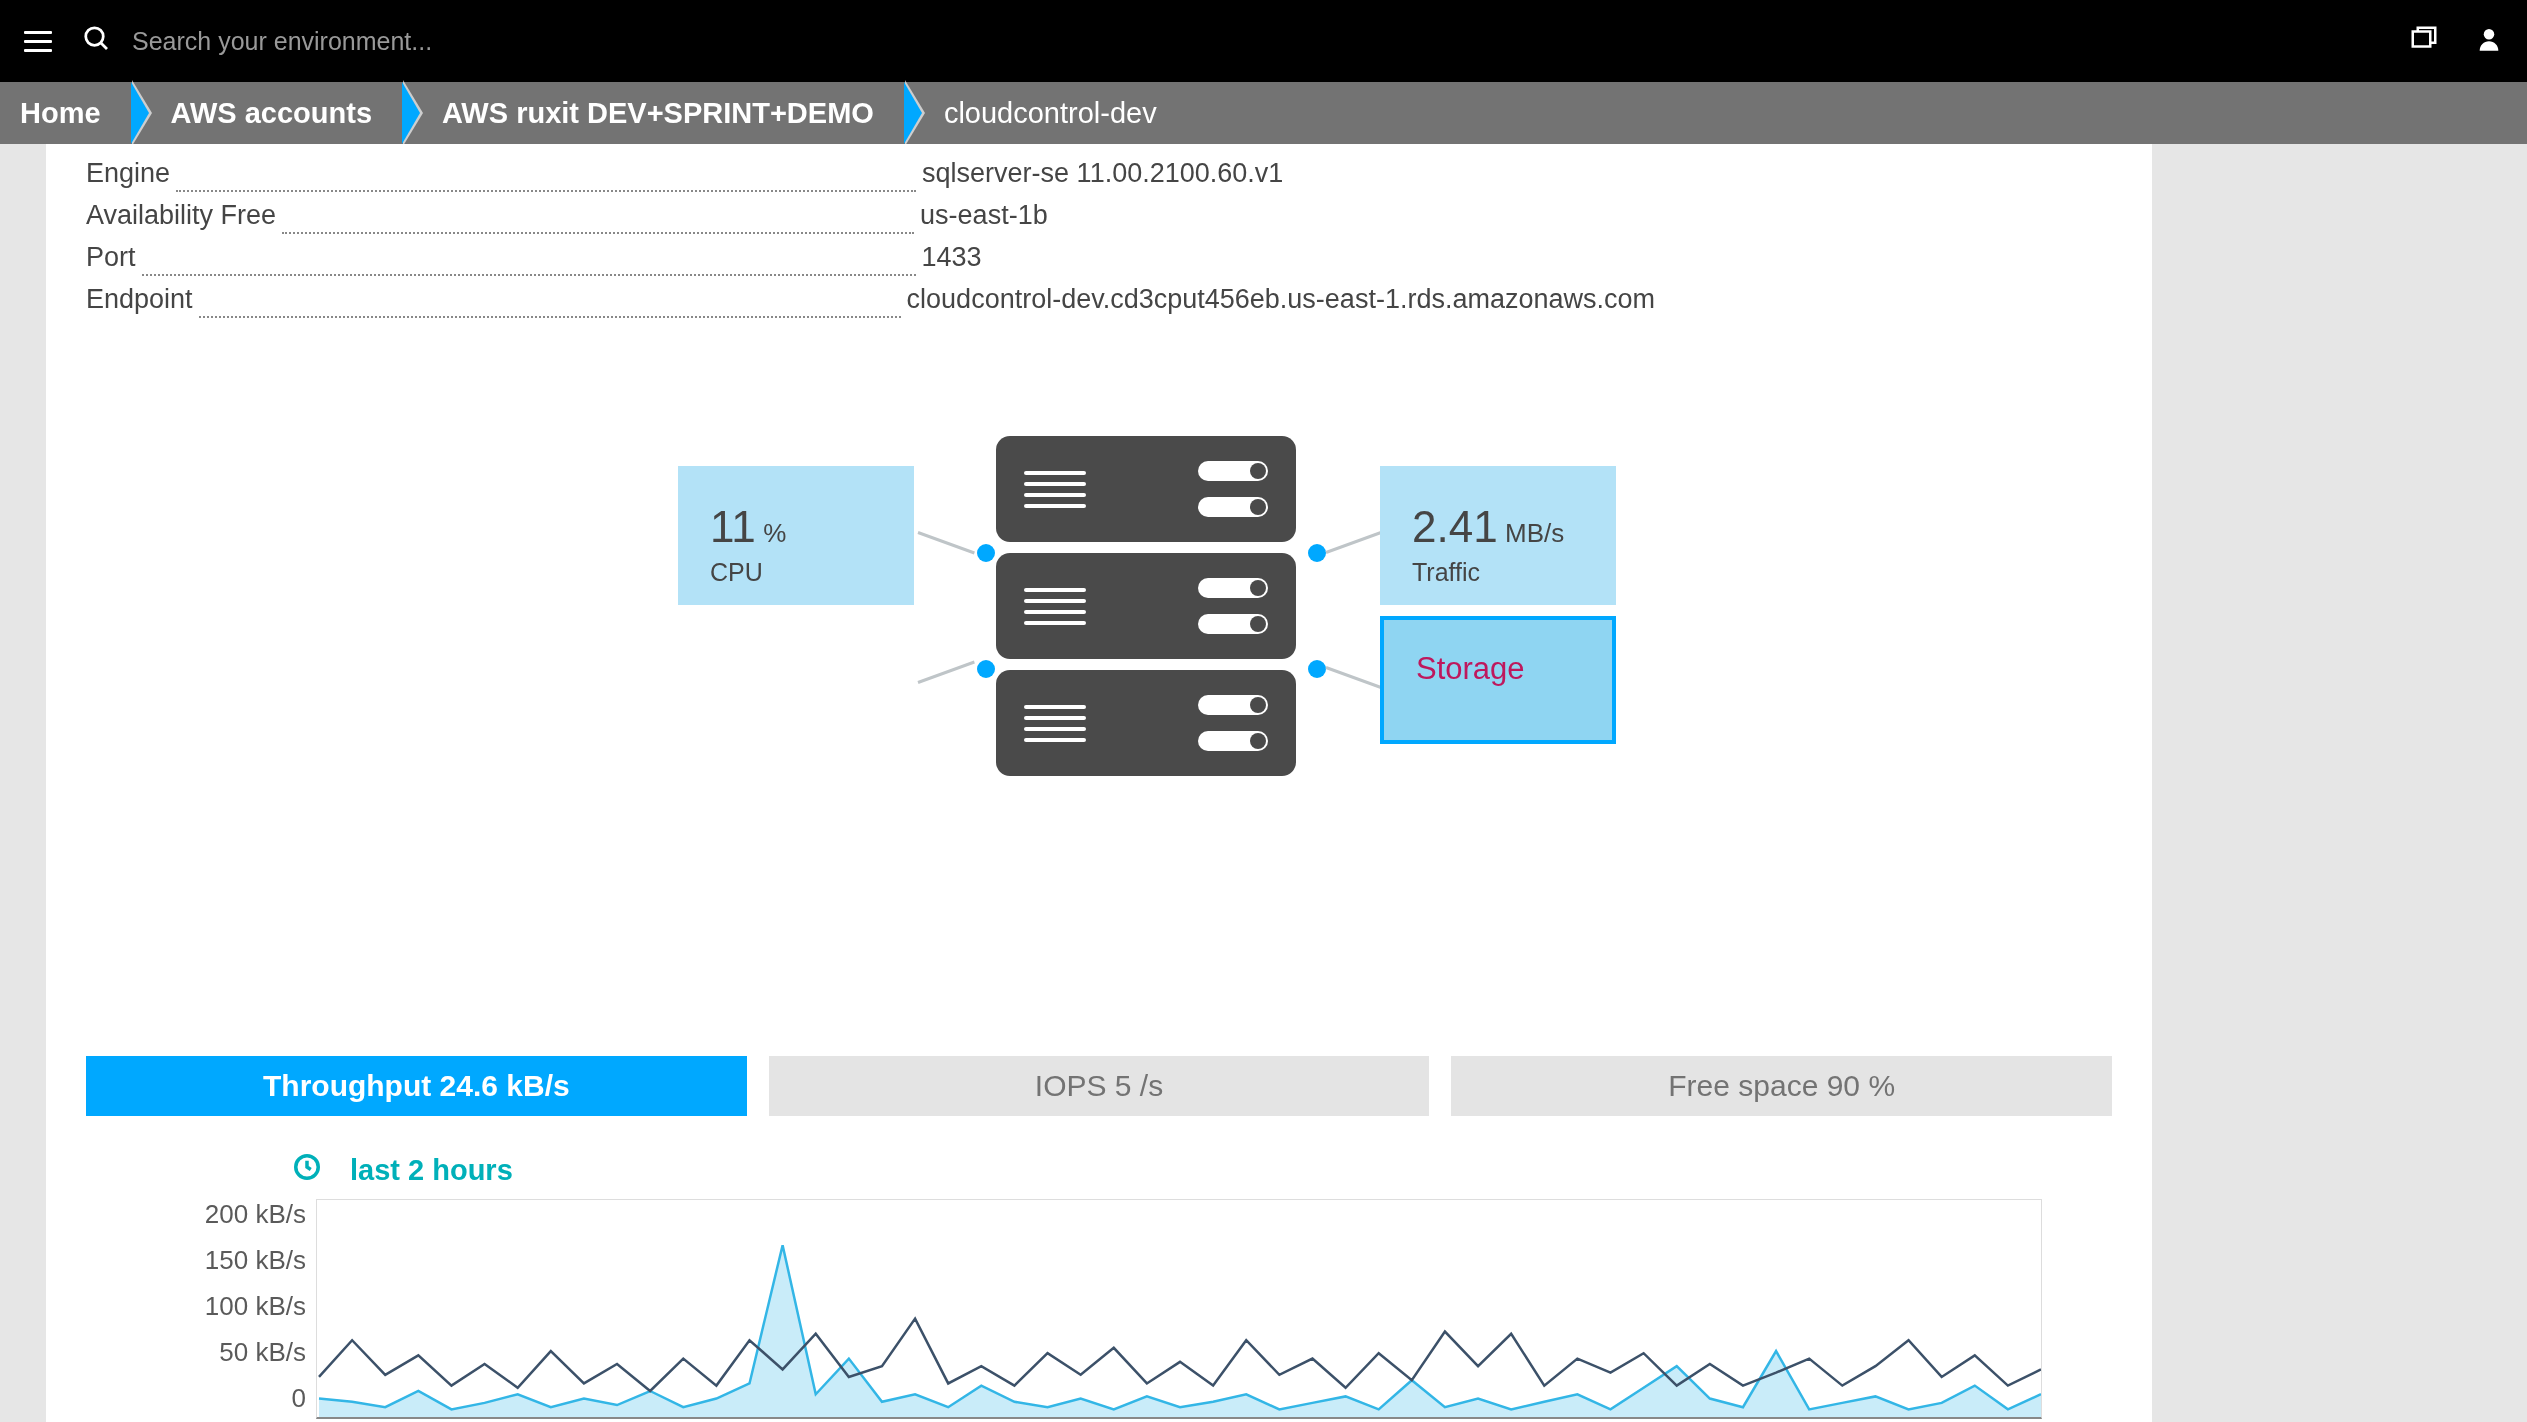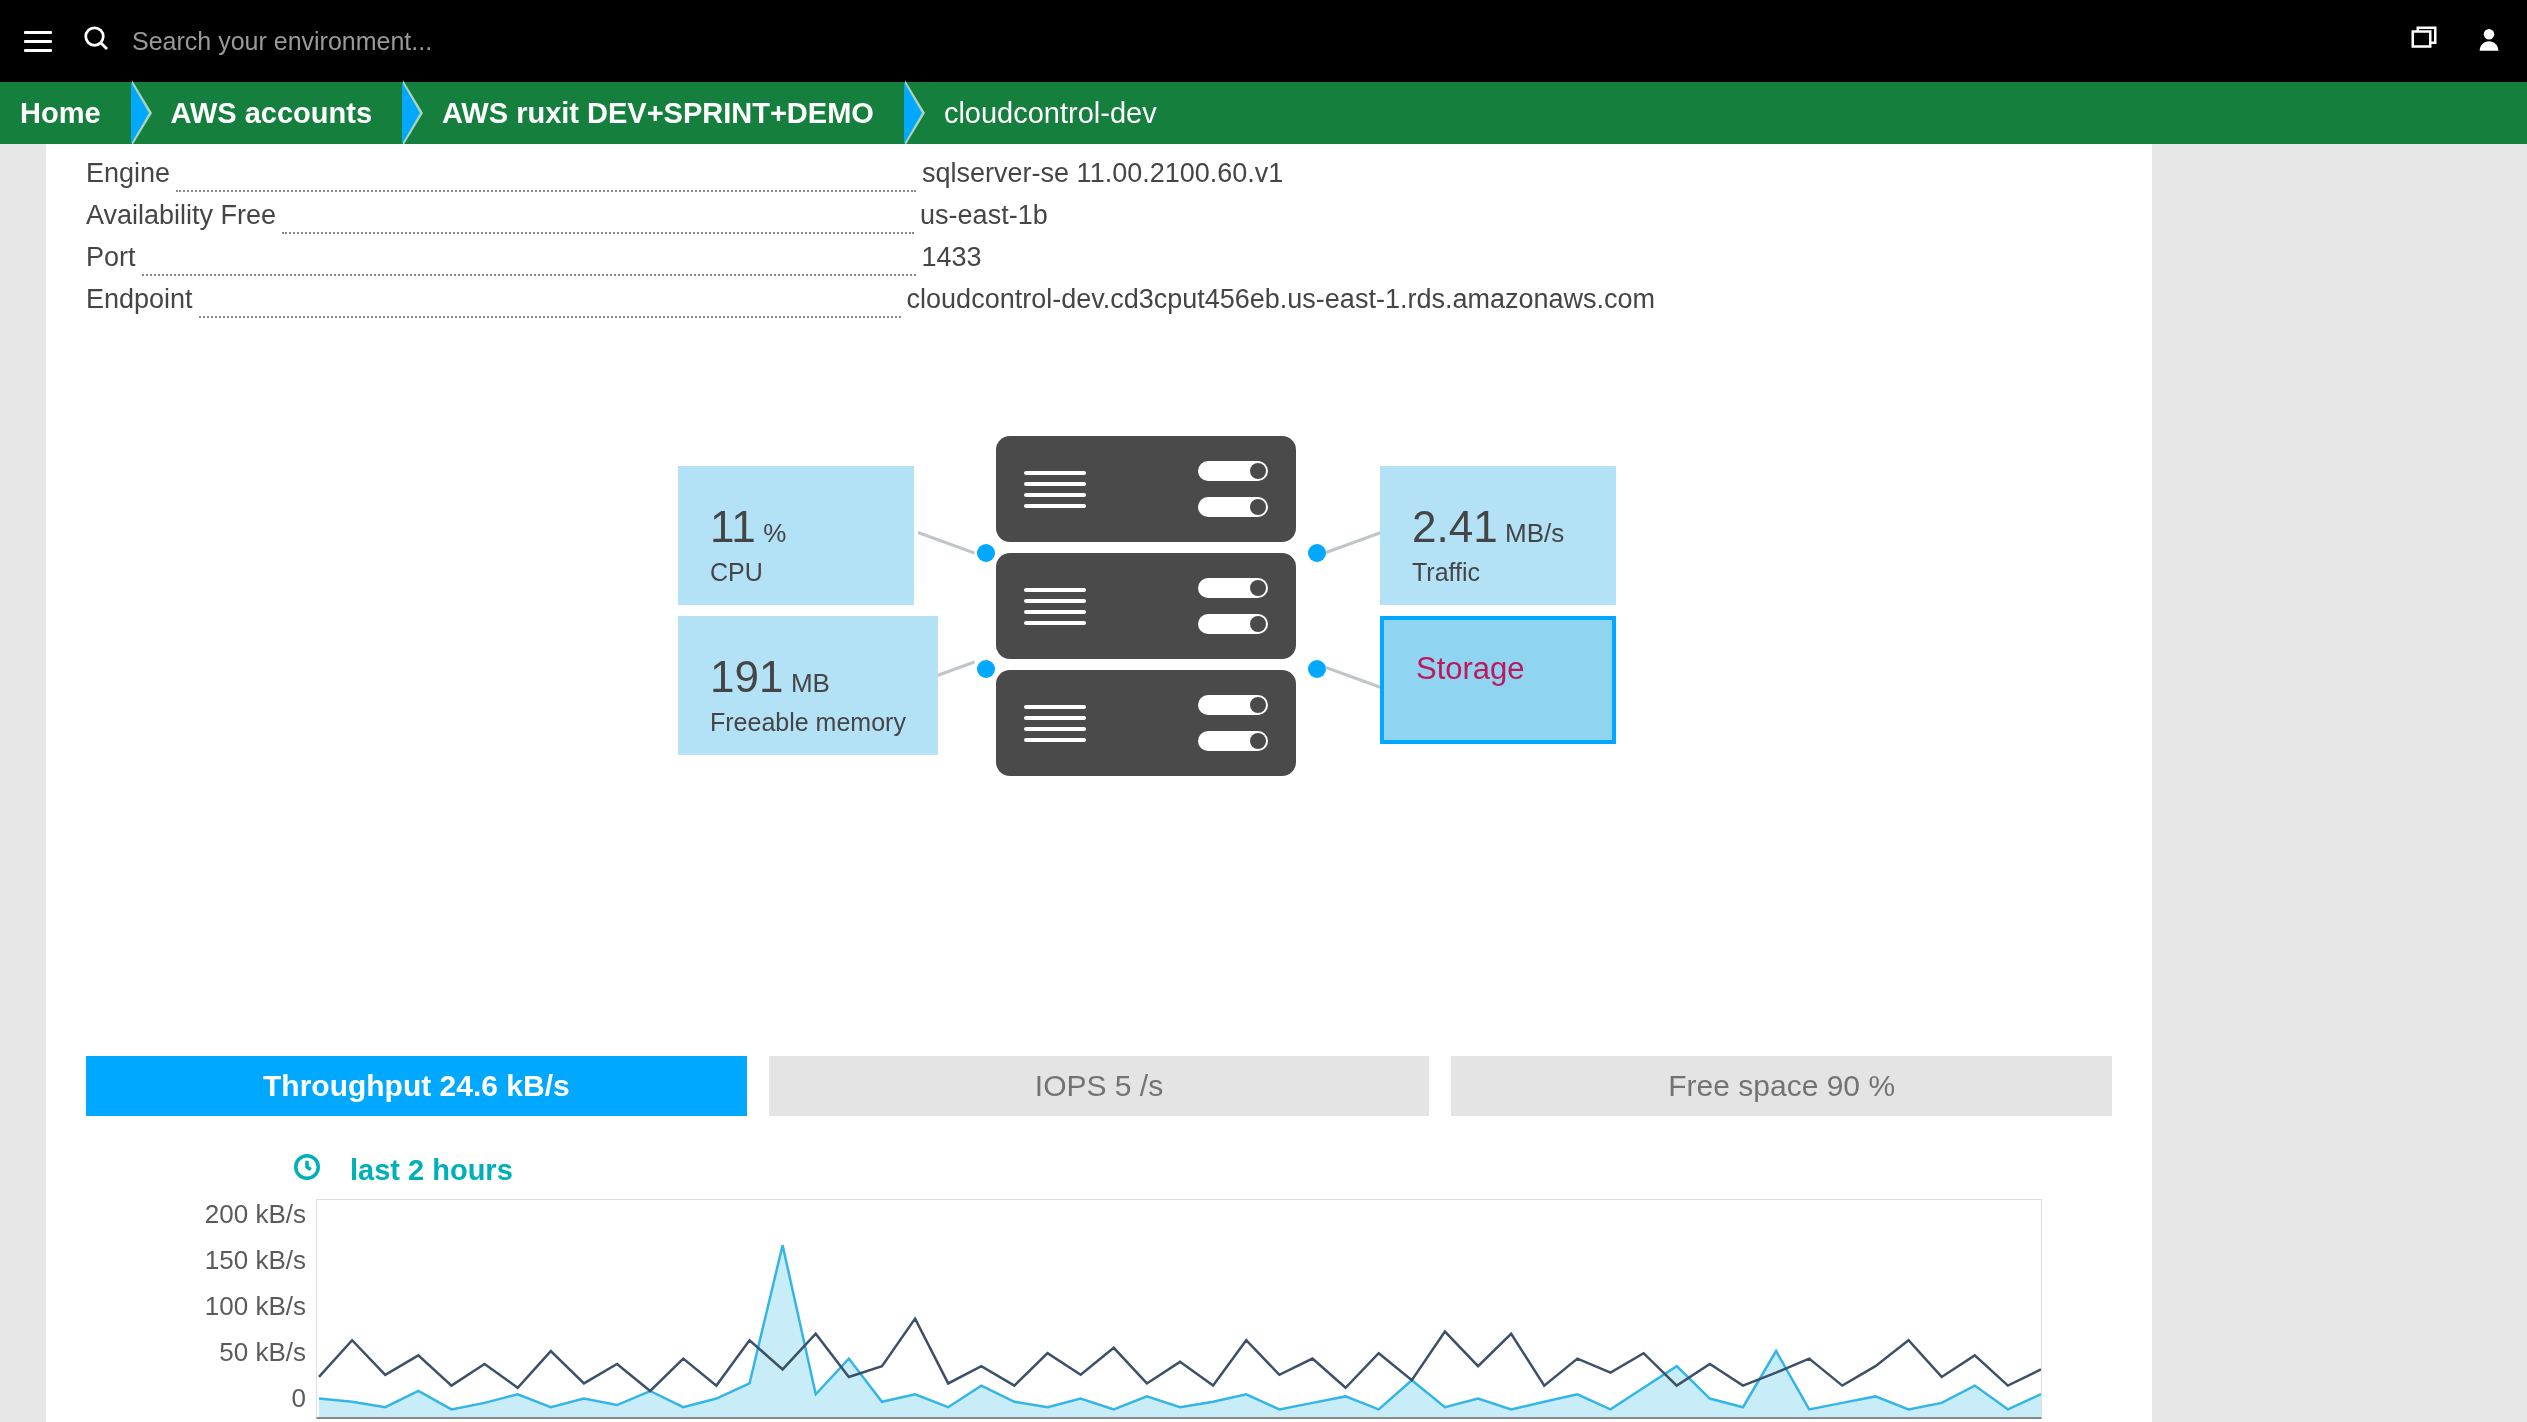--- a/index.html
+++ b/index.html
@@ -27,21 +27,21 @@
 .search-wrap { display: flex; align-items: center; gap: 20px; flex: 1; }
 .search-input {
   background: transparent; border: none; color: #bbb; font-size: 25px; outline: none; width: 500px;
 }
 .search-input::placeholder { color: #999; }
 .topbar-right { display: flex; align-items: center; gap: 36px; }
 .topbar-right svg { cursor: pointer; }
 
 
 .breadcrumb-bar {
-  background: #15803d;
+  background: #737373;
   height: 62px;
   display: flex;
   align-items: center;
   padding-left: 0;
 }
 .crumb {
   position: relative;
   height: 62px;
   display: flex;
   align-items: center;
@@ -331,27 +331,20 @@
       </div>
     </div>
 
     <div class="tile tile-cpu">
       <div>
         <span class="tile-val">11</span>
         <span class="tile-unit">%</span>
       </div>
       <div class="tile-label">CPU</div>
     </div>
-    <div class="tile tile-mem">
-      <div>
-        <span class="tile-val">191</span>
-        <span class="tile-unit">MB</span>
-      </div>
-      <div class="tile-label">Freeable memory</div>
-    </div>
     <div class="tile tile-traffic">
       <div>
         <span class="tile-val">2.41</span>
         <span class="tile-unit">MB/s</span>
       </div>
       <div class="tile-label">Traffic</div>
     </div>
     <div class="tile tile-storage selected">
       <div class="tile-only-label">Storage</div>
     </div>

